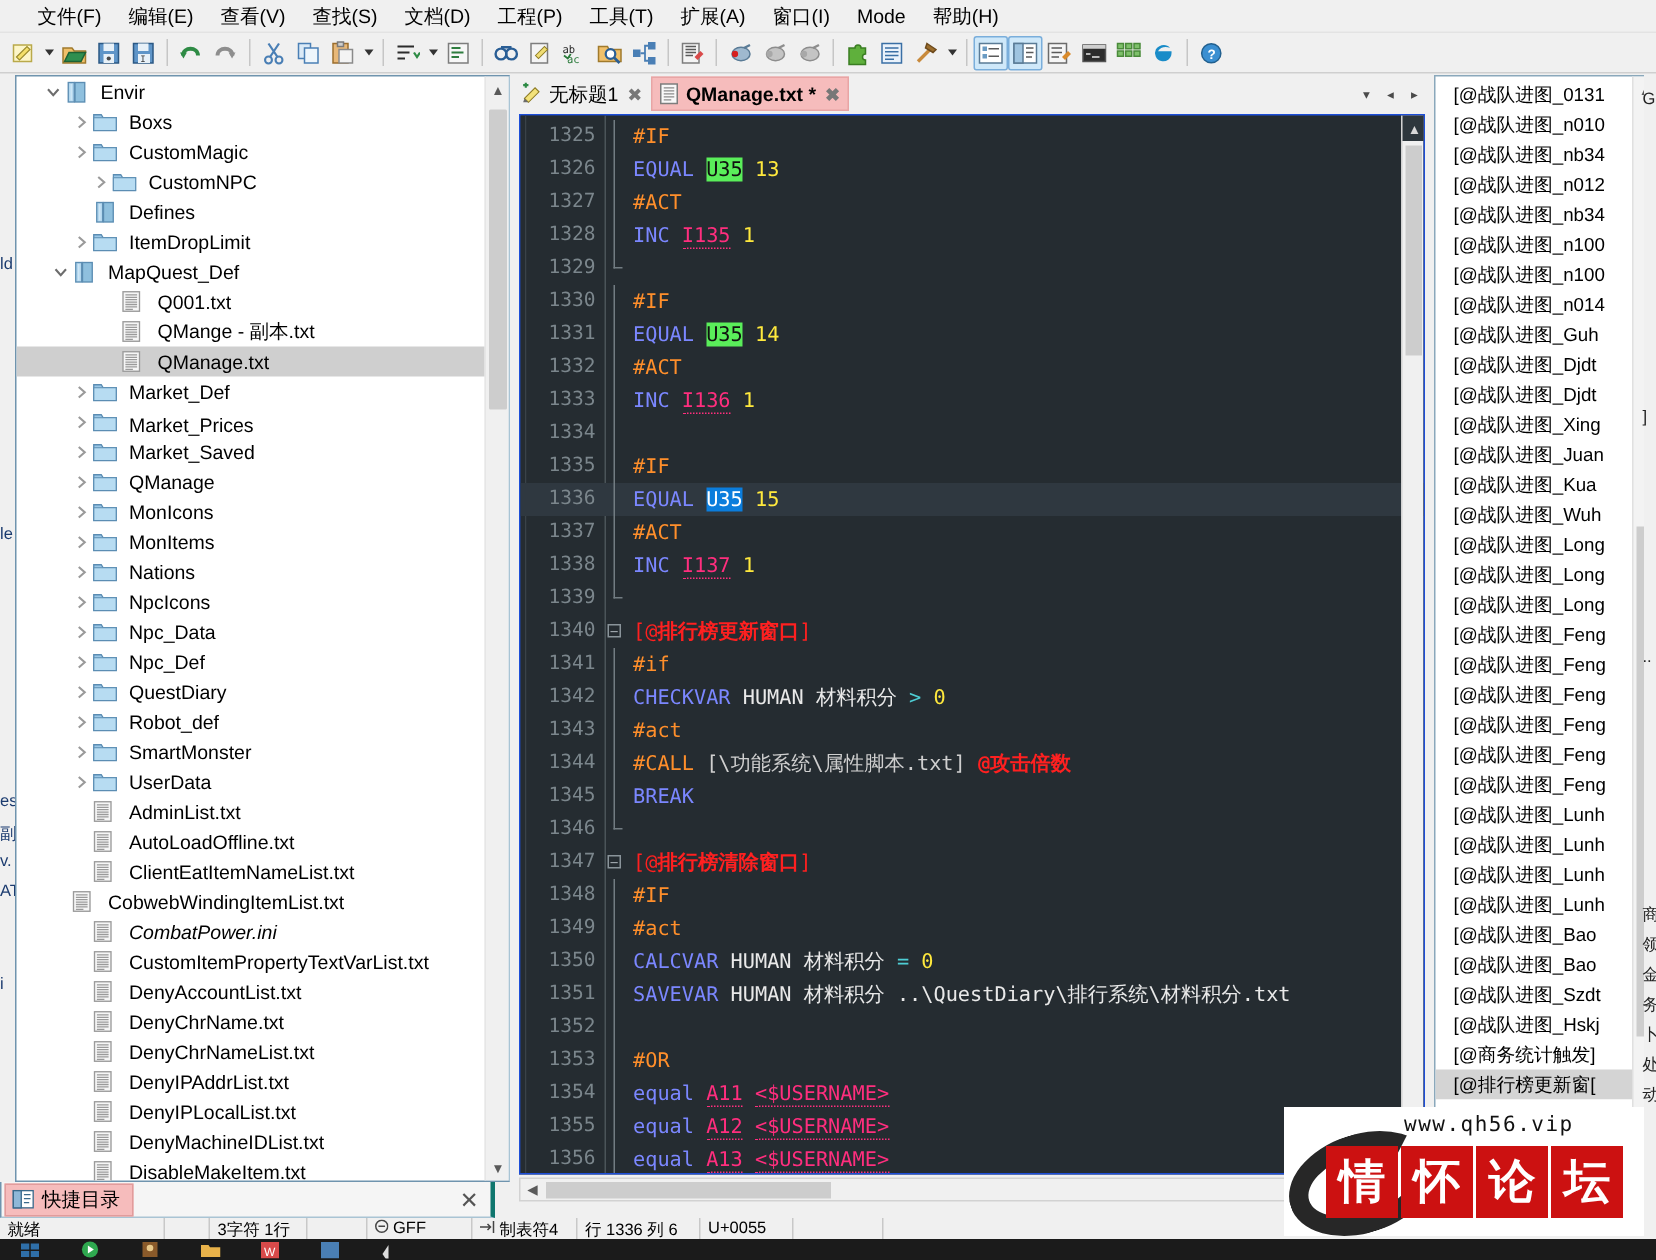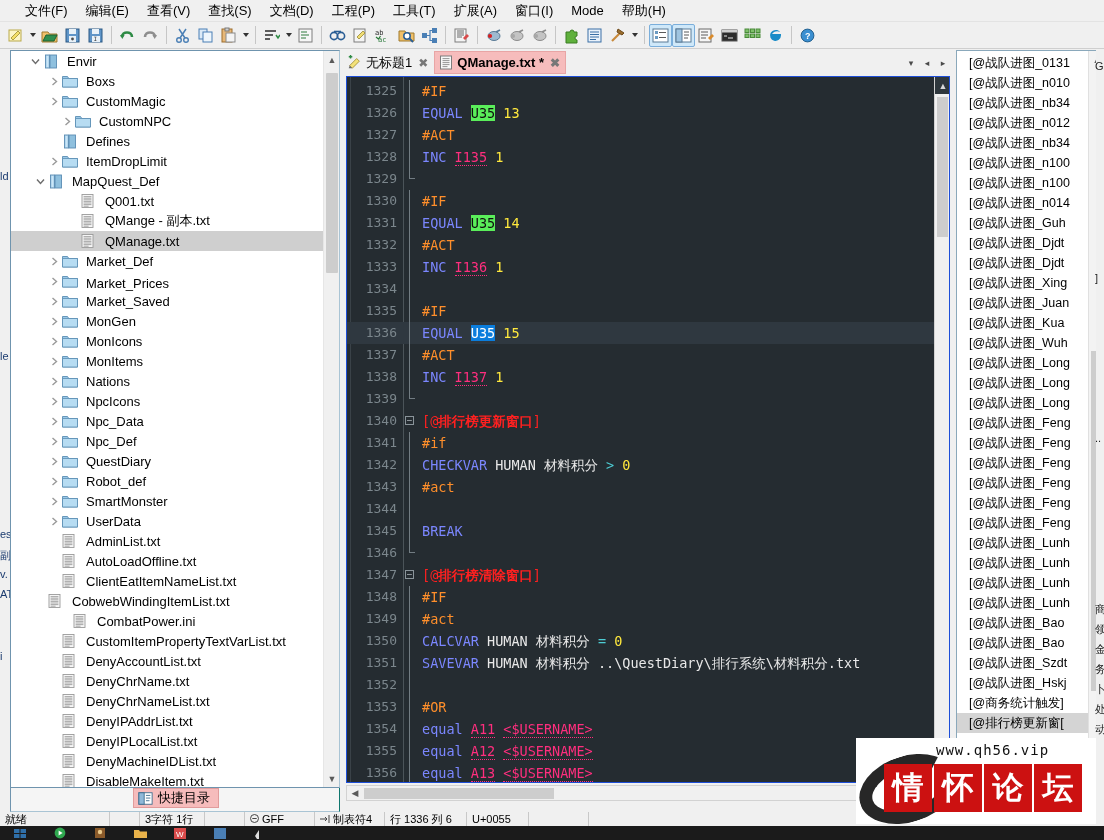--- a/index.html
+++ b/index.html
@@ -113,24 +113,24 @@
   }
   .sb-arrow-up { top: 0; }
   .sb-arrow-dn { bottom: 0; }
   #tree-thumb {
     position: absolute; left: 2px; top: 22px; width: 12px; height: 200px;
     background: #cdcdcd; border-radius: 1px;
   }
 
   
   #quickdir-bar {
-    position: absolute; left: 10px; top: 788px; width: 330px; height: 24px;
+    position: absolute; left: 0; top: 788px; width: 330px; height: 24px;
     background: #f5f5f5; border-left: 1px solid #6f94ae;
-    border-right: 1px solid #0f766e; border-bottom: 1px solid #a9c4d4;
-    display: flex; align-items: center; flex-direction: column;
+    border-right: 3px solid #0f766e; border-bottom: 1px solid #a9c4d4;
+    display: flex; align-items: center;
   }
   #quickdir-tab {
     height: 22px; background: #f6bcbc;
     display: flex; align-items: center; padding: 0 8px 0 4px;
     border: 1px solid #e19c9c; margin-left: 2px;
     font-size: 13px; color: #000; cursor: default;
   }
   #quickdir-close {
     margin-left: auto; margin-right: 8px;
     font-size: 15px; color: #555; cursor: default;
@@ -772,21 +772,21 @@
             <svg width="9" height="9" viewBox="0 0 9 9">
               <path d="M2.5 1 L6.5 4.5 L2.5 8" stroke="#9a9a9a" stroke-width="1.4" fill="none"></path>
             </svg>
           </span>
           <span class="ticon">
             <svg width="16" height="14" viewBox="0 0 16 14">
               <path d="M0.5 2.5h5l1.3 2h8.7v8.5H0.5z" fill="#9cc9e8" stroke="#5b8db3" stroke-width="0.9"></path>
               <path d="M0.5 4.5h15v8.5H0.5z" fill="#b7dcf2" stroke="#5b8db3" stroke-width="0.8"></path>
             </svg>
           </span>
-          <span class="tlabel">MonGen</span>
+          <span class="tlabel">QManage</span>
         </div>
         <div class="tnode" style="padding-left: 35px;">
           <span class="twist">
             <svg width="9" height="9" viewBox="0 0 9 9">
               <path d="M2.5 1 L6.5 4.5 L2.5 8" stroke="#9a9a9a" stroke-width="1.4" fill="none"></path>
             </svg>
           </span>
           <span class="ticon">
             <svg width="16" height="14" viewBox="0 0 16 14">
               <path d="M0.5 2.5h5l1.3 2h8.7v8.5H0.5z" fill="#9cc9e8" stroke="#5b8db3" stroke-width="0.9"></path>
@@ -954,21 +954,21 @@
         <div class="tnode" style="padding-left: 21px;">
           <span class="twist"></span>
           <span class="ticon">
             <svg width="13" height="14" viewBox="0 0 13 14">
               <rect x="1" y="0.5" width="11" height="13" fill="#f6f6f6" stroke="#9a9a9a" stroke-width="0.9"></rect>
               <path d="M2.6 2.6h7.8 M2.6 4.2h7.8 M2.6 5.8h7.8 M2.6 7.4h7.8 M2.6 9h7.8 M2.6 10.6h7.8 M2.6 12.2h5" stroke="#9a9a9a" stroke-width="0.85"></path>
             </svg>
           </span>
           <span class="tlabel">CobwebWindingItemList.txt</span>
         </div>
-        <div class="tnode" style="padding-left: 46px;">
+        <div class="tnode" style="padding-left: 35px; font-style: italic;">
           <span class="twist"></span>
           <span class="ticon">
             <svg width="13" height="14" viewBox="0 0 13 14">
               <rect x="1" y="0.5" width="11" height="13" fill="#f6f6f6" stroke="#9a9a9a" stroke-width="0.9"></rect>
               <path d="M2.6 2.6h7.8 M2.6 4.2h7.8 M2.6 5.8h7.8 M2.6 7.4h7.8 M2.6 9h7.8 M2.6 10.6h7.8 M2.6 12.2h5" stroke="#9a9a9a" stroke-width="0.85"></path>
             </svg>
           </span>
           <span class="tlabel">CombatPower.ini</span>
         </div>
         <div class="tnode" style="padding-left: 35px;">
@@ -1121,21 +1121,21 @@
           <div class="cline"><span class="lnum">1334</span><span class="foldline"></span><span class="ctext"></span></div>
           <div class="cline"><span class="lnum">1335</span><span class="foldline"></span><span class="ctext"><span class="t-dir">#IF</span></span></div>
           <div class="cline cur"><span class="lnum">1336</span><span class="foldline"></span><span class="ctext"><span class="t-cmd">EQUAL</span><span class="t-white"> </span><span class="t-varsel">U35</span><span class="t-white"> </span><span class="t-num">15</span></span></div>
           <div class="cline"><span class="lnum">1337</span><span class="foldline"></span><span class="ctext"><span class="t-dir">#ACT</span></span></div>
           <div class="cline"><span class="lnum">1338</span><span class="foldline"></span><span class="ctext"><span class="t-cmd">INC</span><span class="t-white"> </span><span class="t-var">I137</span><span class="t-white"> </span><span class="t-num">1</span></span></div>
           <div class="cline"><span class="lnum">1339</span><span class="foldend"></span><span class="ctext"></span></div>
           <div class="cline"><span class="lnum">1340</span><span class="foldbox">–</span><span class="ctext"><span class="t-lbracket">[@</span><span class="t-label">排行榜更新窗口</span><span class="t-lbracket">]</span></span></div>
           <div class="cline"><span class="lnum">1341</span><span class="foldline"></span><span class="ctext"><span class="t-dir">#if</span></span></div>
           <div class="cline"><span class="lnum">1342</span><span class="foldline"></span><span class="ctext"><span class="t-cmd">CHECKVAR</span><span class="t-white"> HUMAN </span><span class="t-cn">材料积分</span><span class="t-white"> </span><span class="t-op">&gt;</span><span class="t-white"> </span><span class="t-num">0</span></span></div>
           <div class="cline"><span class="lnum">1343</span><span class="foldline"></span><span class="ctext"><span class="t-dir">#act</span></span></div>
-          <div class="cline"><span class="lnum">1344</span><span class="foldline"></span></div>
+          <div class="cline"><span class="lnum">1344</span><span class="foldline"></span><span class="ctext"><span class="t-dir">#CALL</span><span class="t-white"> </span><span class="t-path">[\功能系统\属性脚本.txt]</span><span class="t-white"> </span><span class="t-at">@攻击倍数</span></span></div>
           <div class="cline"><span class="lnum">1345</span><span class="foldline"></span><span class="ctext"><span class="t-cmd">BREAK</span></span></div>
           <div class="cline"><span class="lnum">1346</span><span class="foldend"></span><span class="ctext"></span></div>
           <div class="cline"><span class="lnum">1347</span><span class="foldbox">–</span><span class="ctext"><span class="t-lbracket">[@</span><span class="t-label">排行榜清除窗口</span><span class="t-lbracket">]</span></span></div>
           <div class="cline"><span class="lnum">1348</span><span class="foldline"></span><span class="ctext"><span class="t-dir">#IF</span></span></div>
           <div class="cline"><span class="lnum">1349</span><span class="foldline"></span><span class="ctext"><span class="t-dir">#act</span></span></div>
           <div class="cline"><span class="lnum">1350</span><span class="foldline"></span><span class="ctext"><span class="t-cmd">CALCVAR</span><span class="t-white"> HUMAN </span><span class="t-cn">材料积分</span><span class="t-white"> </span><span class="t-op">=</span><span class="t-white"> </span><span class="t-num">0</span></span></div>
           <div class="cline"><span class="lnum">1351</span><span class="foldline"></span><span class="ctext"><span class="t-cmd">SAVEVAR</span><span class="t-white"> HUMAN </span><span class="t-cn">材料积分</span><span class="t-white"> ..\QuestDiary\排行系统\材料积分.txt</span></span></div>
           <div class="cline"><span class="lnum">1352</span><span class="foldline"></span><span class="ctext"></span></div>
           <div class="cline"><span class="lnum">1353</span><span class="foldline"></span><span class="ctext"><span class="t-dir">#OR</span></span></div>
           <div class="cline"><span class="lnum">1354</span><span class="foldline"></span><span class="ctext"><span class="t-cmd">equal</span><span class="t-white"> </span><span class="t-var">A11</span><span class="t-white"> </span><span class="t-var">&lt;$USERNAME&gt;</span></span></div>

